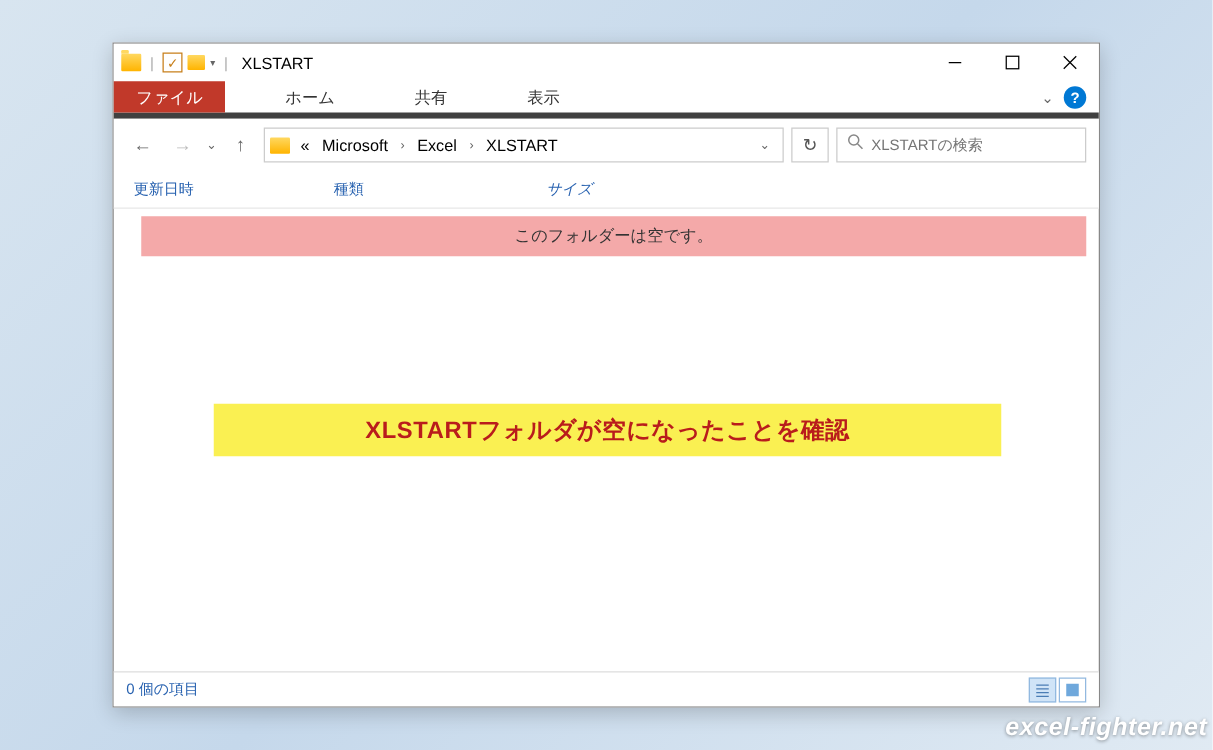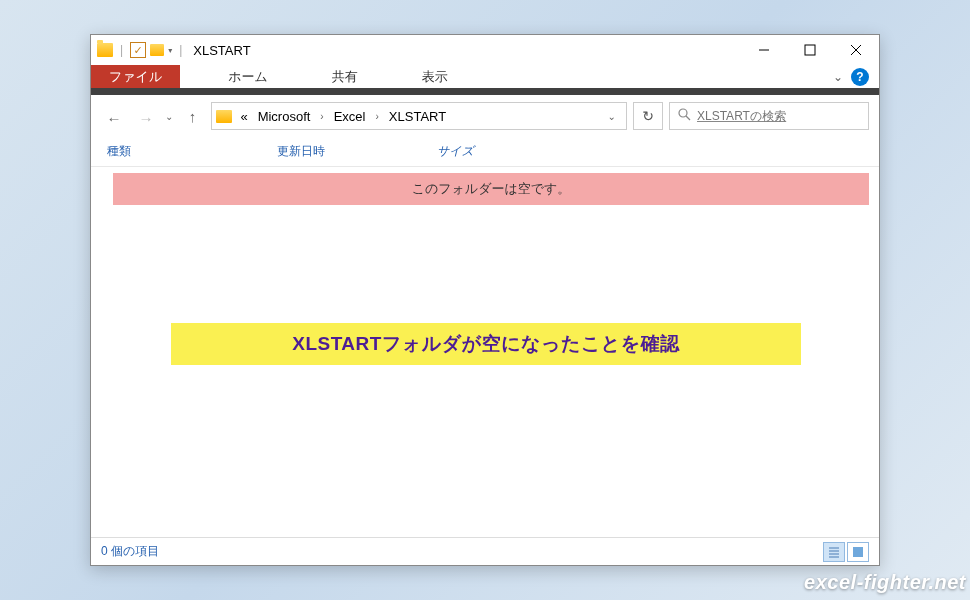--- a/index.html
+++ b/index.html
@@ -9,47 +9,47 @@
 .titlebar-left { display: flex; align-items: center; gap: 4px; padding-left: 6px; }
 .folder-glyph { width: 16px; height: 14px; background: linear-gradient(#ffd860, #ffb400); border-radius: 1px; position: relative; }
 .folder-glyph::before { content: ""; position: absolute; top: -3px; left: 0; width: 6px; height: 3px; background: #ffd860; border-radius: 1px 1px 0 0; }
 .sep-pipe { color: #aaa; font-size: 12px; padding: 0 3px; }
 .qat-check { width: 16px; height: 16px; border: 1px solid #c77f1a; display: flex; align-items: center; justify-content: center; color: #c77f1a; font-size: 11px; }
 .qat-folder { width: 14px; height: 12px; background: linear-gradient(#ffd860, #ffb400); border-radius: 1px; }
 .qat-dd { color: #666; font-size: 8px; }
 .title-text { font-size: 13px; color: #000; padding-left: 4px; }
 .win-controls { margin-left: auto; display: flex; }
 .win-btn { width: 46px; height: 30px; display: flex; align-items: center; justify-content: center; font-size: 13px; color: #000; }
-.ribbon-tabs { height: 30px; display: flex; align-items: stretch; border-bottom: 7px solid #404040; background: #fff; }
+.ribbon-tabs { height: 30px; display: flex; align-items: stretch; border-bottom: 5px solid #404040; background: #fff; }
 .file-tab { background: #c1392a; color: #fff; padding: 0 18px; display: flex; align-items: center; font-size: 13px; }
 .ribbon-tab { padding: 0 16px; display: flex; align-items: center; font-size: 13px; color: #333; margin-left: 32px; }
 .ribbon-right { margin-left: auto; display: flex; align-items: center; padding-right: 10px; gap: 8px; }
 .chevron-collapse { color: #666; font-size: 12px; }
 .help-circle { width: 18px; height: 18px; border-radius: 50%; background: #0078d4; color: #fff; display: flex; align-items: center; justify-content: center; font-size: 12px; font-weight: bold; }
 .navbar { height: 42px; display: flex; align-items: center; padding: 0 10px; gap: 6px; background: #fff; }
 .nav-arrow { width: 26px; height: 26px; display: flex; align-items: center; justify-content: center; color: #666; font-size: 15px; }
 .nav-arrow.disabled { color: #bbb; }
 .nav-chev { color: #666; font-size: 10px; }
 .addressbar { flex: 1; height: 28px; border: 1px solid #ccc; display: flex; align-items: center; padding: 0 4px; gap: 2px; background: #fff; }
 .addr-fold { width: 16px; height: 13px; background: linear-gradient(#ffd860, #ffb400); border-radius: 1px; margin-right: 2px; }
 .addr-chev { color: #666; font-size: 10px; padding: 0 4px; }
 .addr-seg { font-size: 13px; color: #000; padding: 0 4px; }
 .addr-dd { margin-left: auto; color: #666; font-size: 10px; padding: 0 6px; }
 .refresh-btn { width: 30px; height: 28px; border: 1px solid #ccc; display: flex; align-items: center; justify-content: center; font-size: 14px; color: #555; }
-.searchbox { width: 200px; height: 28px; border: 1px solid #ccc; display: flex; align-items: center; padding: 0 8px; gap: 6px; color: #888; text-decoration: underline; }
+.searchbox { width: 200px; height: 28px; border: 1px solid #ccc; display: flex; align-items: center; padding: 0 8px; gap: 6px; color: #888; }
 .searchbox input { border: none; outline: none; font-size: 12px; color: #888; flex: 1; }
 .col-headers { height: 30px; display: flex; align-items: center; padding-left: 16px; border-bottom: 1px solid #e8e8e8; background: #fff; }
 .col-h { font-size: 12px; color: #2862b0; }
 .col-name { width: 280px; display: flex; align-items: center; gap: 120px; }
 .sort-ind { color: #888; font-size: 14px; }
 .col-date { width: 160px; }
 .col-type { width: 170px; }
 .col-size { width: 80px; font-style: italic; }
 .empty-bar { margin: 6px 10px 0 22px; height: 32px; background: #f4a9a9; display: flex; align-items: center; justify-content: center; font-size: 13px; color: #333; }
-.annotation { position: absolute; left: 80px; top: 288px; width: 630px; height: 42px; background: #faf052; display: flex; align-items: center; justify-content: center; font-size: 19px; color: #4c1d95; font-weight: bold; letter-spacing: 0.5px; }
+.annotation { position: absolute; left: 80px; top: 288px; width: 630px; height: 42px; background: #faf052; display: flex; align-items: center; justify-content: center; font-size: 19px; color: #b91c1c; font-weight: bold; letter-spacing: 0.5px; }
 .statusbar { position: absolute; bottom: 0; left: 0; right: 0; height: 28px; border-top: 1px solid #ddd; display: flex; align-items: center; padding: 0 10px; background: #fff; }
 .status-text { font-size: 12px; color: #2862b0; }
 .view-btns { margin-left: auto; display: flex; gap: 2px; }
 .view-btn { width: 22px; height: 20px; border: 1px solid #92b9e0; display: flex; align-items: center; justify-content: center; font-size: 11px; }
 .view-btn.active { background: #d0e4f7; }
 .watermark { position: absolute; right: 4px; bottom: 6px; font-size: 20px; color: #ffffff; text-shadow: 0 1px 3px rgba(0,0,0,0.4); font-style: italic; font-weight: 600; letter-spacing: 0.5px; }
 </style>
 </head>
 <body>
 
@@ -117,22 +117,22 @@
         <svg width="13" height="13">
             <circle cx="5" cy="5" r="4" fill="none" stroke="#888" stroke-width="1.2"></circle>
             <line x1="8" y1="8" x2="12" y2="12" stroke="#888" stroke-width="1.2"></line>
           </svg>
       </span>
       <input type="text" placeholder="XLSTARTの検索" style="">
     </div>
   </div>
 
   <div class="col-headers">
+    <div class="col-h col-date">更新日時</div>
     <div class="col-h col-type">種類</div>
-    <div class="col-h col-date">更新日時</div>
     <div class="col-h col-size">サイズ</div>
   </div>
 
   <div class="empty-bar">このフォルダーは空です。</div>
 
   <div class="annotation">XLSTARTフォルダが空になったことを確認</div>
 
   <div class="statusbar">
     <span class="status-text">0 個の項目</span>
     <div class="view-btns">

